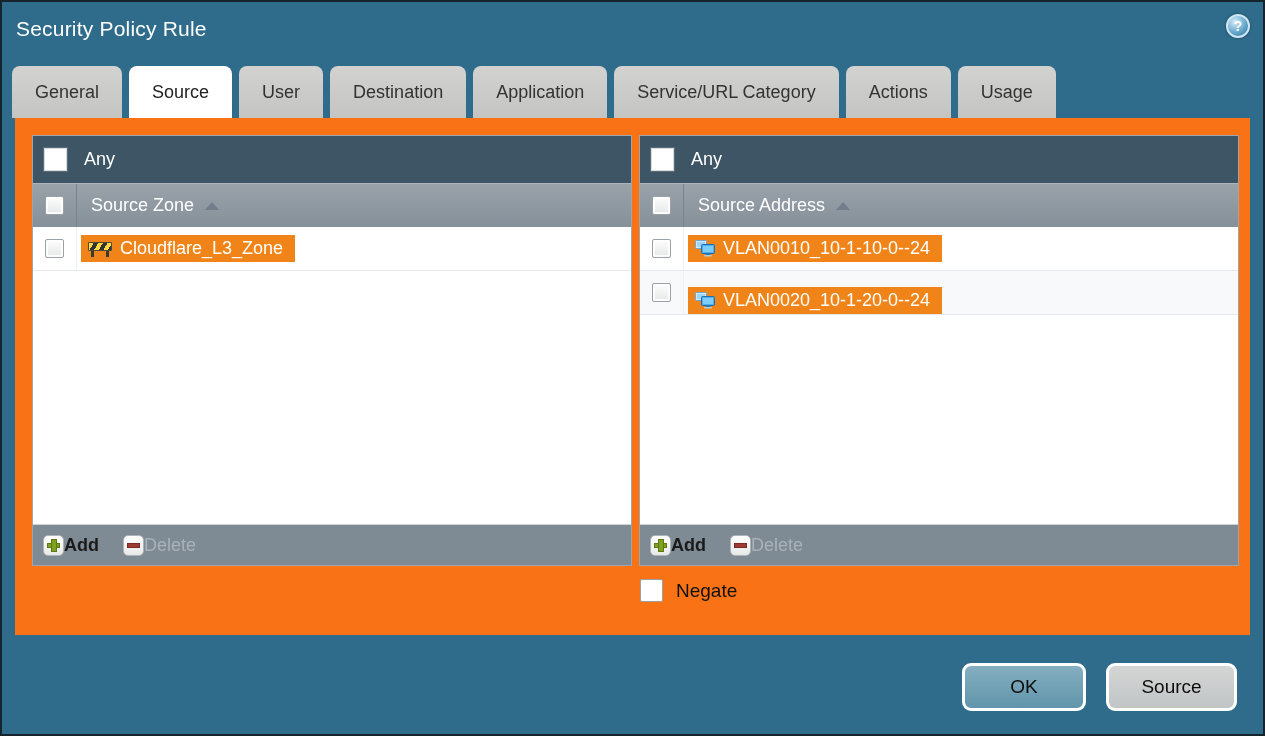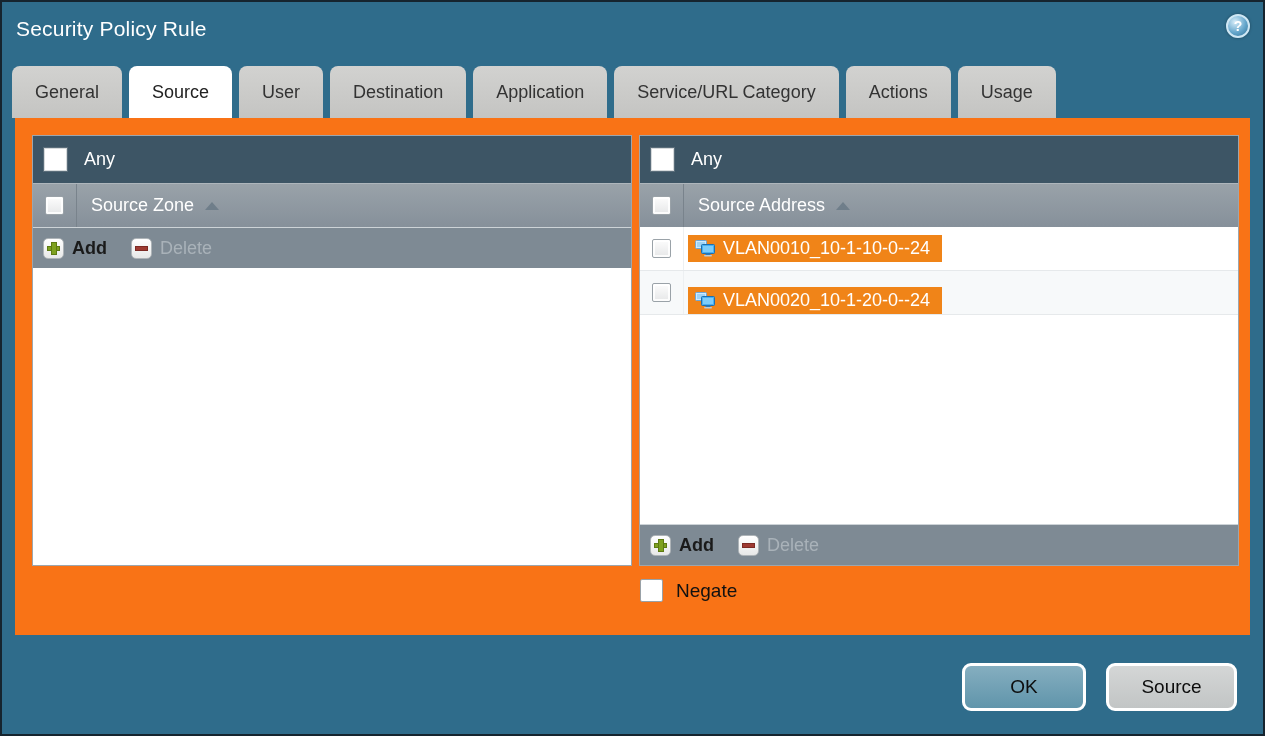--- a/index.html
+++ b/index.html
@@ -110,21 +110,21 @@
   .zone-icon::before { left:3px; } .zone-icon::after { right:3px; }
 
   .addr-icon { flex:0 0 auto; display:block; }
 
   
   .panel-footer {
     height:41px; flex:0 0 auto;
     background:#7E8A94; border-top:1px solid #CDD3D7;
     display:flex; align-items:center; gap:24px; padding-left:10px;
   }
-  .footer-btn { display:flex; align-items:center; gap:8px; cursor:pointer; }
+  .footer-btn { display:flex; align-items:center; gap:0; cursor:pointer; }
   .footer-btn .label { font-size:18px; font-weight:bold; color:#1A1A1A; }
   .footer-btn.disabled .label { color:#A9B2B9; font-weight:normal; }
   .mini-icon {
     position:relative; width:21px; height:21px; border-radius:5px;
     background:linear-gradient(#ffffff,#e7e8e8);
     border:1px solid #AEB4B8;
   }
   .mini-icon .h { position:absolute; left:4px; top:8px; width:11px; height:3.5px; }
   .mini-icon .v { position:absolute; left:8px; top:4px; width:3.5px; height:11px; }
   .add-icon .h, .add-icon .v { background:#7EA11F; box-shadow:0 0 0 1px #5d7a12; }
@@ -180,20 +180,33 @@
       </div>
       <div class="col-header">
         <div class="cb-cell">
           <div class="cb-small"></div>
         </div>
         <div class="col-label">
           <span>Source Zone</span>
           <span class="sort-arrow"></span>
         </div>
       </div>
+      <div class="rows">
+        <div class="row">
+          <div class="cb-cell">
+            <div class="cb-small"></div>
+          </div>
+          <div class="badge">
+            <span class="zone-icon">
+                <span class="bar"></span>
+              </span>
+            <span>Cloudflare_L3_Zone</span>
+          </div>
+        </div>
+      </div>
       <div class="panel-footer">
         <div class="footer-btn">
           <span class="mini-icon add-icon">
               <span class="h"></span>
               <span class="v"></span>
             </span>
           <span class="label">Add</span>
         </div>
         <div class="footer-btn disabled">
           <span class="mini-icon del-icon">

